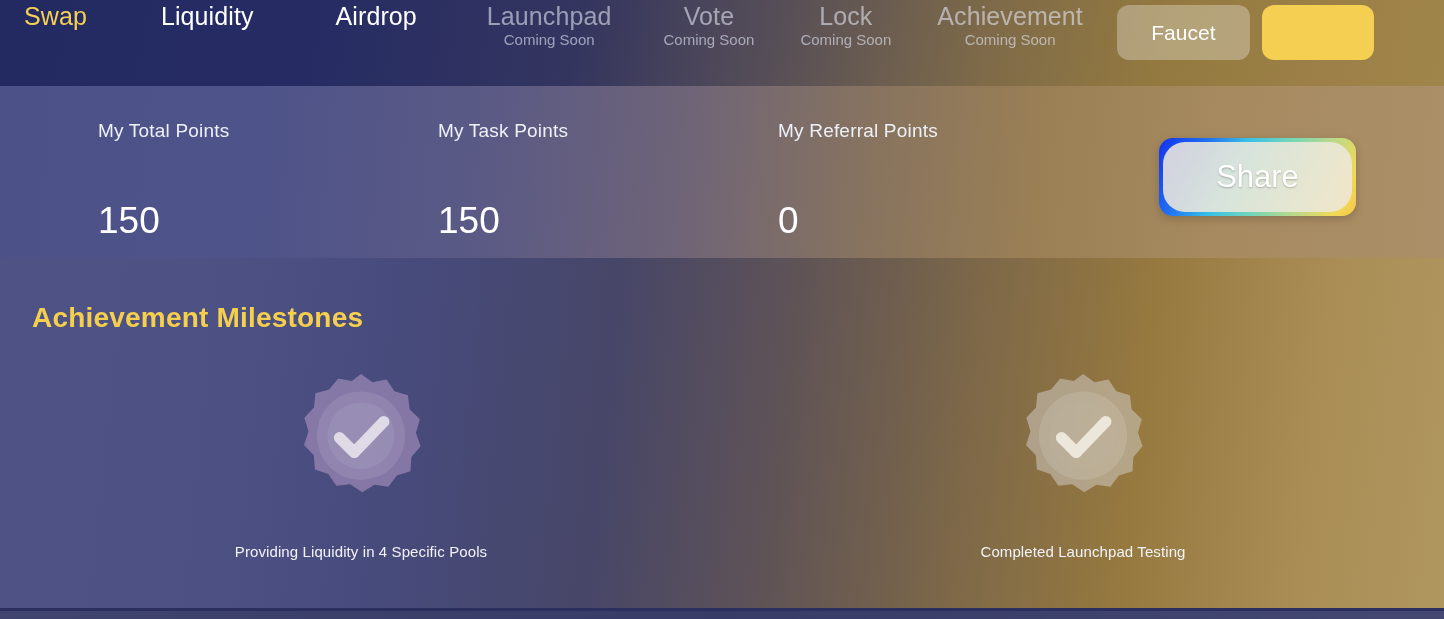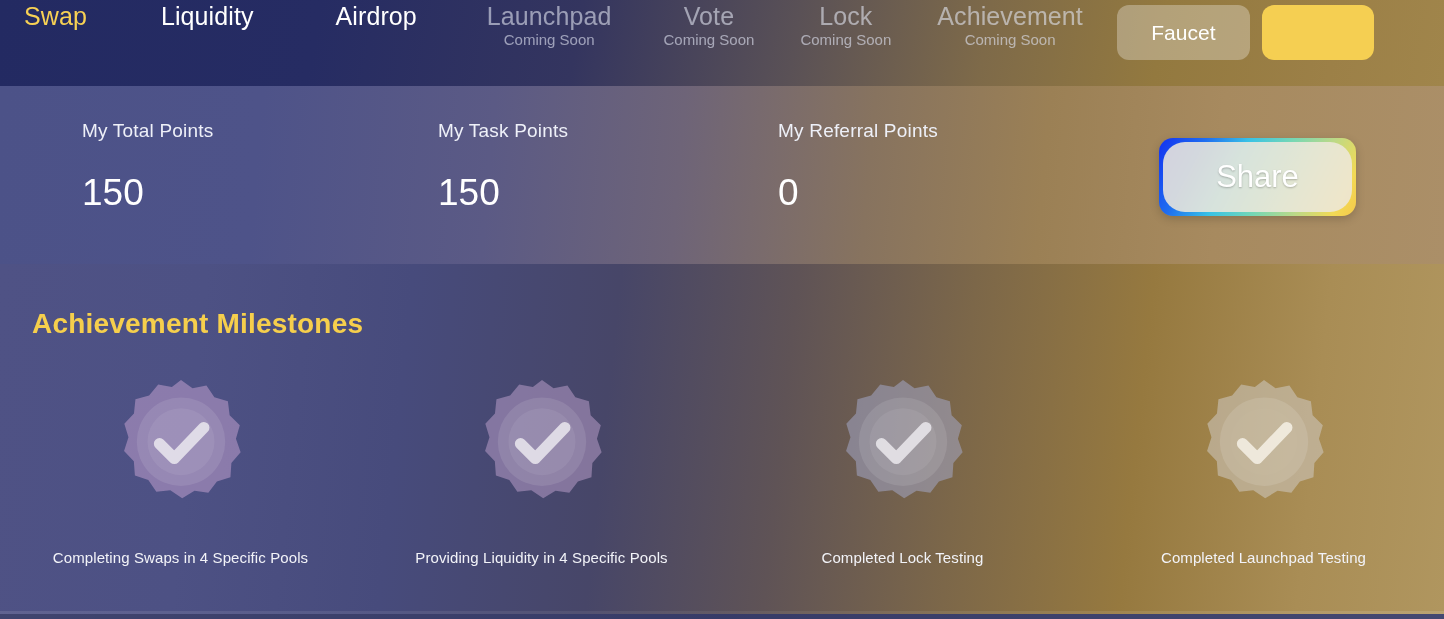--- a/index.html
+++ b/index.html
@@ -124,27 +124,27 @@
     position: absolute;
     top: 34px;
   }
   .stat-label {
     font-size: 19px;
     color: #eef0f8;
     letter-spacing: 0.2px;
     white-space: nowrap;
   }
   .stat-value {
-    margin-top: 32px;
+    margin-top: 60px;
     font-size: 37px;
     color: #ffffff;
     line-height: 1;
   }
 
-  .stat-1 { left: 82px; }
+  .stat-1 { left: 98px; }
   .stat-2 { left: 438px; }
   .stat-3 { left: 778px; }
 
   .share-wrap {
     position: absolute;
     left: 1159px;
     top: 52px;
     width: 197px;
     height: 78px;
     border-radius: 14px;
@@ -184,21 +184,21 @@
                 rgba(18,24,90,0.75) 0%,
                 rgba(40,44,92,0.6) 35%,
                 rgba(70,60,60,0.45) 55%,
                 rgba(120,96,48,0.35) 78%,
                 rgba(150,120,60,0.3) 100%);
   }
 
   
   .milestones {
     position: absolute;
-    left: 0; top: 264px;
+    left: 0; top: 258px;
     width: 1444px;
     height: 350px;
     background: linear-gradient(96deg,
                 #4f5285 0%,
                 #4d5184 14%,
                 #474b7c 28%,
                 #474668 42%,
                 #5f5356 54%,
                 #7c6749 66%,
                 #96793f 78%,
@@ -330,55 +330,33 @@
   </section>
 
   <div class="band-divider"></div>
 
   <section class="milestones">
 
     <h2 class="milestones-title">Achievement Milestones</h2>
 
     <div class="badge-row">
 
-      <div class="badge-cell">
-        <div class="badge-icon">
-          <svg viewBox="0 0 100 100" aria-hidden="true">
-            <path d="M50 3 L58.6 9.1 L69 7.1 L74.9 15.9 L85 18.8 L86.3 29.3 L93.9 36.7 L91 46.9 L94.5 56.9 L87.6 64.9 L86.9 75.5 L76.8 78.8 L70.4 87.2 L60.1 85.7 L50.9 91.2 L42 85.3 L31.6 86.4 L25.6 77.6 L15.6 74.2 L14.8 63.6 L7.5 55.9 L10.8 45.8 L7.7 35.7 L14.9 28 L16 17.4 L26.2 14.5 L33 6.4 L43.2 8.3 Z" fill="#c9a6d4" fill-opacity="0.50"></path>
-            <circle cx="50" cy="49" r="33" fill="#ffffff" fill-opacity="0.10"></circle>
-            <circle cx="50" cy="49" r="25" fill="#ffffff" fill-opacity="0.07"></circle>
-            <path d="M34 50.5 L45 61.5 L67 38.5" fill="none" stroke="#f0edf2" stroke-opacity="0.80" stroke-width="8.5" stroke-linecap="round" stroke-linejoin="round"></path>
-          </svg>
-        </div>
-        <div class="badge-caption">Completing Swaps in 4 Specific Pools</div>
-      </div>
 
       <div class="badge-cell">
         <div class="badge-icon">
           <svg viewBox="0 0 100 100" aria-hidden="true">
             <path d="M50 3 L58.6 9.1 L69 7.1 L74.9 15.9 L85 18.8 L86.3 29.3 L93.9 36.7 L91 46.9 L94.5 56.9 L87.6 64.9 L86.9 75.5 L76.8 78.8 L70.4 87.2 L60.1 85.7 L50.9 91.2 L42 85.3 L31.6 86.4 L25.6 77.6 L15.6 74.2 L14.8 63.6 L7.5 55.9 L10.8 45.8 L7.7 35.7 L14.9 28 L16 17.4 L26.2 14.5 L33 6.4 L43.2 8.3 Z" fill="#c2a3d0" fill-opacity="0.50"></path>
             <circle cx="50" cy="49" r="33" fill="#ffffff" fill-opacity="0.10"></circle>
             <circle cx="50" cy="49" r="25" fill="#ffffff" fill-opacity="0.07"></circle>
             <path d="M34 50.5 L45 61.5 L67 38.5" fill="none" stroke="#f0edf2" stroke-opacity="0.80" stroke-width="8.5" stroke-linecap="round" stroke-linejoin="round"></path>
           </svg>
         </div>
         <div class="badge-caption">Providing Liquidity in 4 Specific Pools</div>
       </div>
 
-      <div class="badge-cell">
-        <div class="badge-icon">
-          <svg viewBox="0 0 100 100" aria-hidden="true">
-            <path d="M50 3 L58.6 9.1 L69 7.1 L74.9 15.9 L85 18.8 L86.3 29.3 L93.9 36.7 L91 46.9 L94.5 56.9 L87.6 64.9 L86.9 75.5 L76.8 78.8 L70.4 87.2 L60.1 85.7 L50.9 91.2 L42 85.3 L31.6 86.4 L25.6 77.6 L15.6 74.2 L14.8 63.6 L7.5 55.9 L10.8 45.8 L7.7 35.7 L14.9 28 L16 17.4 L26.2 14.5 L33 6.4 L43.2 8.3 Z" fill="#a7aed2" fill-opacity="0.50"></path>
-            <circle cx="50" cy="49" r="33" fill="#ffffff" fill-opacity="0.10"></circle>
-            <circle cx="50" cy="49" r="25" fill="#ffffff" fill-opacity="0.07"></circle>
-            <path d="M34 50.5 L45 61.5 L67 38.5" fill="none" stroke="#f0edf2" stroke-opacity="0.80" stroke-width="8.5" stroke-linecap="round" stroke-linejoin="round"></path>
-          </svg>
-        </div>
-        <div class="badge-caption">Completed Lock Testing</div>
-      </div>
 
 
       <div class="badge-cell">
         <div class="badge-icon">
           <svg viewBox="0 0 100 100" aria-hidden="true">
             <path d="M50 3 L58.6 9.1 L69 7.1 L74.9 15.9 L85 18.8 L86.3 29.3 L93.9 36.7 L91 46.9 L94.5 56.9 L87.6 64.9 L86.9 75.5 L76.8 78.8 L70.4 87.2 L60.1 85.7 L50.9 91.2 L42 85.3 L31.6 86.4 L25.6 77.6 L15.6 74.2 L14.8 63.6 L7.5 55.9 L10.8 45.8 L7.7 35.7 L14.9 28 L16 17.4 L26.2 14.5 L33 6.4 L43.2 8.3 Z" fill="#cfcbc2" fill-opacity="0.55"></path>
             <circle cx="50" cy="49" r="33" fill="#ffffff" fill-opacity="0.12"></circle>
             <circle cx="50" cy="49" r="25" fill="#ffffff" fill-opacity="0.02"></circle>
             <path d="M34 50.5 L45 61.5 L67 38.5" fill="none" stroke="#f6f1e6" stroke-opacity="0.85" stroke-width="8.5" stroke-linecap="round" stroke-linejoin="round"></path>
           </svg>

